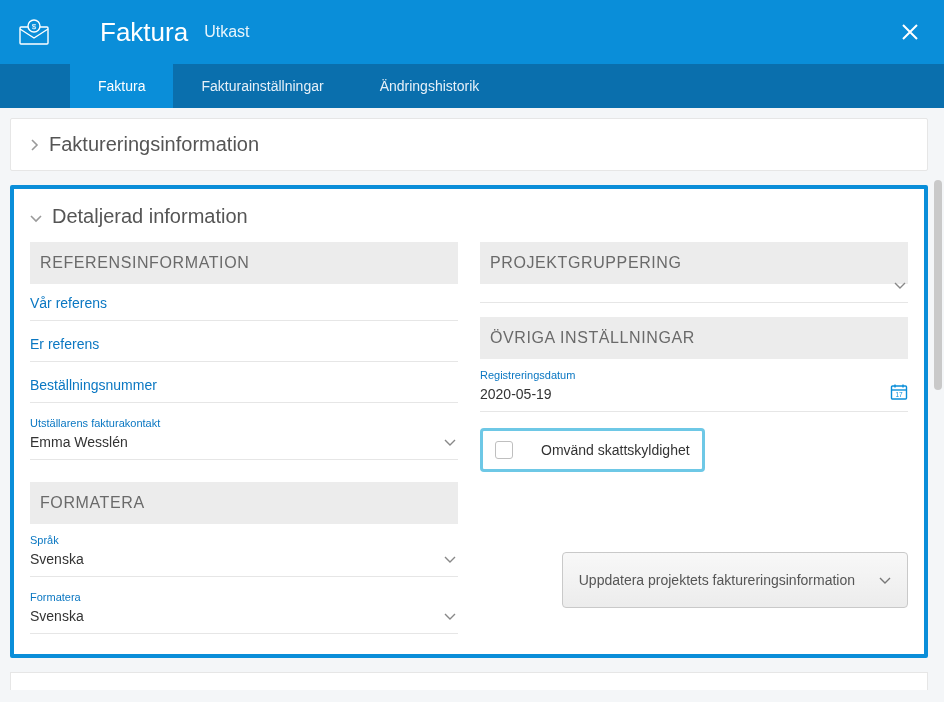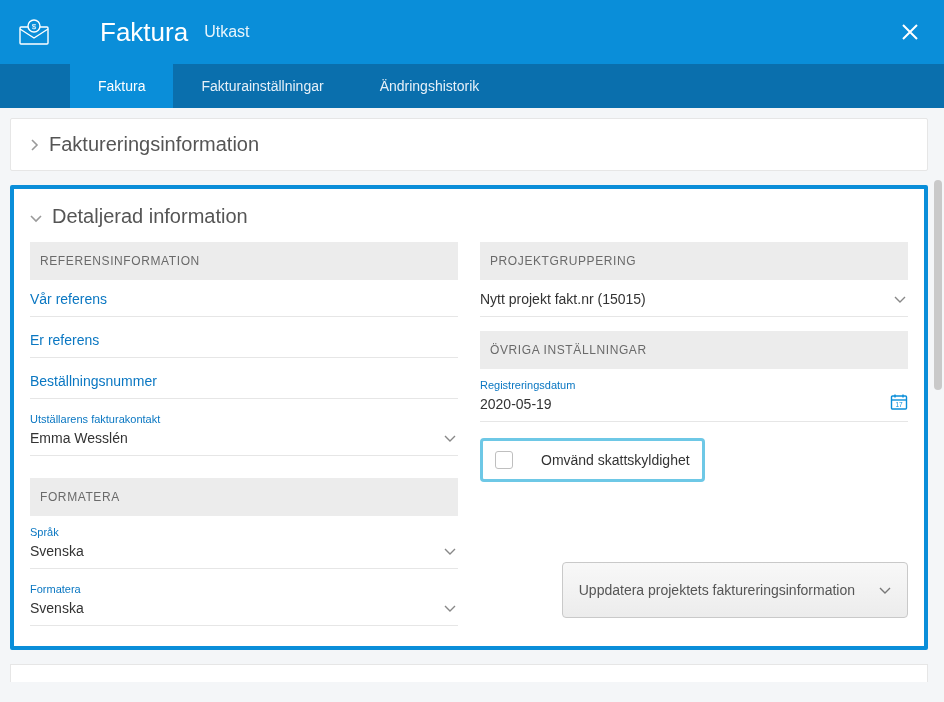--- a/index.html
+++ b/index.html
@@ -22,21 +22,21 @@
 
   .card { background: #fff; border: 1px solid #e6e6e6; border-radius: 2px; padding: 14px 18px; margin-bottom: 14px; }
   .card-header { display: flex; align-items: center; gap: 10px; color: #555; font-size: 20px; font-weight: 300; }
   .card-header .chev { color: #8a8a8a; }
 
   .card.highlight { border: none; outline: 4px solid #0a8ed9; outline-offset: -4px; padding: 20px 20px 24px 20px; }
 
   .columns { display: flex; gap: 22px; margin-top: 14px; }
   .col { flex: 1; min-width: 0; }
 
-  .section-h { background: #ececec; color: #6a6a6a; font-size: 12px; letter-spacing: 0.6px; padding: 12px 10px; margin-bottom: 10px; }
+  .section-h { background: #ececec; color: #6a6a6a; font-size: 16px; letter-spacing: 0.6px; padding: 12px 10px; margin-bottom: 10px; }
 
   .field { margin: 10px 0 14px 0; border-bottom: 1px solid #e6e6e6; padding-bottom: 8px; position: relative; }
   .field .lbl { color: #0a77c2; font-size: 13px; display: block; margin-bottom: 4px; }
   .field .val { color: #333; font-size: 14px; min-height: 18px; }
   .field.link .val { color: #0a77c2; }
   .field .lbl.small { font-size: 11px; }
 
   .select-caret { position: absolute; right: 2px; bottom: 8px; color: #888; pointer-events: none; }
   .cal-icon { position: absolute; right: 0; bottom: 6px; color: #0a8ed9; }
 
@@ -149,21 +149,20 @@
                     <path d="M1 1 L6 6 L11 1"></path>
                   </svg>
               </span>
             </div>
           </div>
 
           <div class="col">
             <div class="section-h">PROJEKTGRUPPERING</div>
 
             <div class="field">
-              <span class="val">Nytt projekt fakt.nr (15015)</span>
               <span class="select-caret">
                 <svg width="12" height="8" viewBox="0 0 12 8" fill="none" stroke="#888" stroke-width="1.4">
                     <path d="M1 1 L6 6 L11 1"></path>
                   </svg>
               </span>
             </div>
 
             <div class="section-h">ÖVRIGA INSTÄLLNINGAR</div>
 
             <div class="field">

